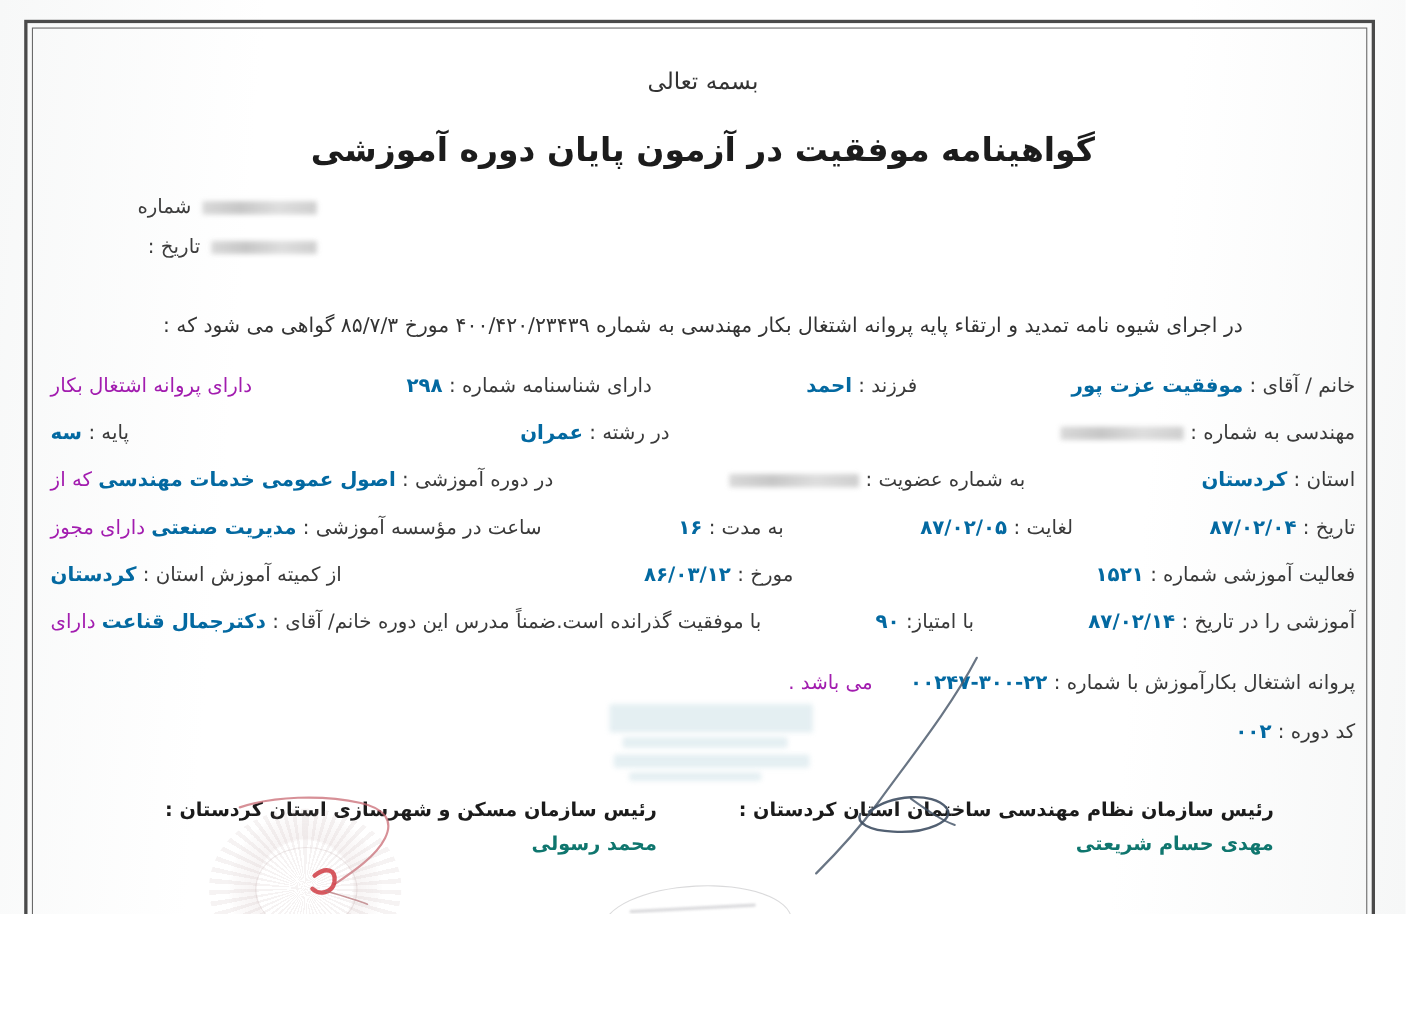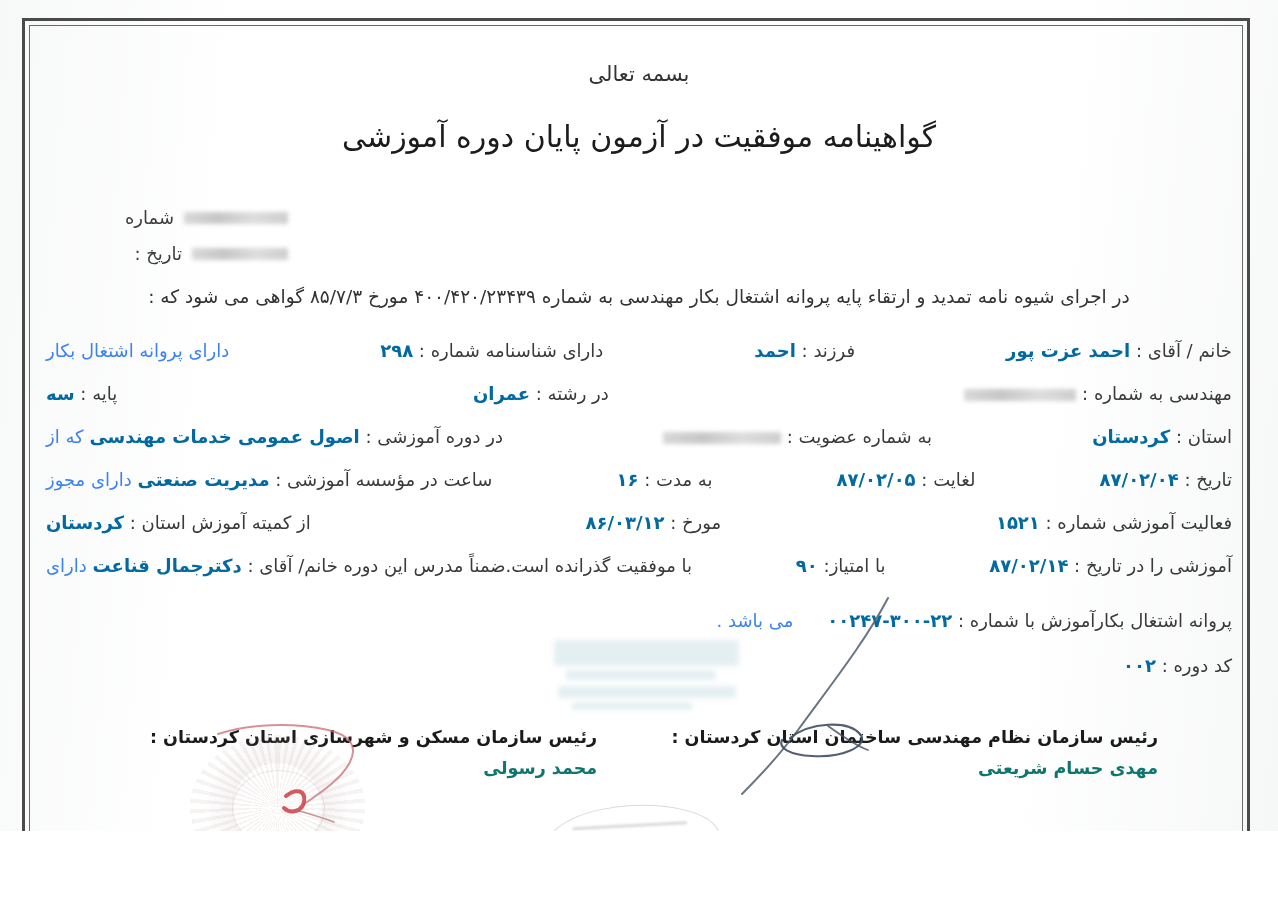--- a/index.html
+++ b/index.html
@@ -69,36 +69,35 @@
     text-align: center;
     font-size: 21px;
     color: #333;
     white-space: nowrap;
   }
   .main-title {
     top: 122px;
     right: 0; left: 0;
     text-align: center;
     font-size: 30px;
-    font-weight: normal;
+    font-weight: bold;
     color: #1c1c1c;
     letter-spacing: 0px;
     white-space: nowrap;
   }
 
   
   .meta-row {
     position: absolute;
     display: flex;
     flex-direction: row-reverse;
     align-items: center;
     gap: 10px;
     font-size: 18px;
     color: #4a4a4a;
-    margin-top: 29px;
   }
   .meta-label { color: #3d3d3d; }
   .redacted {
     display: inline-block;
     height: 12px;
     background: linear-gradient(90deg,#d2d2d2,#bdbdbd,#d8d8d8,#c6c6c6);
     filter: blur(2.2px);
     opacity: .85;
     border-radius: 1px;
     vertical-align: middle;
@@ -126,21 +125,21 @@
     flex-direction: row;
     justify-content: space-between;
     align-items: baseline;
     font-size: 18px;
     color: #333;
     white-space: nowrap;
   }
   .fld { display: inline-block; white-space: nowrap; }
   .lbl { color: #3a3a3a; }
   .val { font-weight: bold; color: #0369a1; margin-top: 11px; }
-  .tail { color: #3b82f6; }
+  .tail { color: #a21caf; }
 
   
   .row1 { top: 340px; }
   .row2 { top: 383px; }
   .row3 { top: 426px; }
   .row4 { top: 469px; }
   .row5 { top: 512px; }
   .row6 { top: 555px; }
   .row7 { top: 610px; left: auto; right: 46px; justify-content: flex-start; gap: 34px; }
   .row8 { top: 655px; left: auto; right: 46px; justify-content: flex-start; text-align: right; }
@@ -252,21 +251,21 @@
   <div class="meta-row" style="top:214px; right:990px;">
     <span class="meta-label">تاریخ :</span>
     <span class="redacted w2"></span>
   </div>
 
   <div class="t intro">در اجرای شیوه نامه تمدید و ارتقاء پایه پروانه اشتغال بکار مهندسی به شماره ۴۰۰/۴۲۰/۲۳۴۳۹ مورخ ۸۵/۷/۳ گواهی می شود که :</div>
 
   <div class="row row1">
     <span class="fld">
       <span class="lbl">خانم / آقای :</span>
-      <span class="val">احمد عزت پور</span>
+      <span class="val">موفقیت عزت پور</span>
     </span>
     <span class="fld">
       <span class="lbl">فرزند :</span>
       <span class="val">احمد</span>
     </span>
     <span class="fld">
       <span class="lbl">دارای شناسنامه شماره :</span>
       <span class="val">۲۹۸</span>
     </span>
     <span class="tail">دارای پروانه اشتغال بکار</span>

